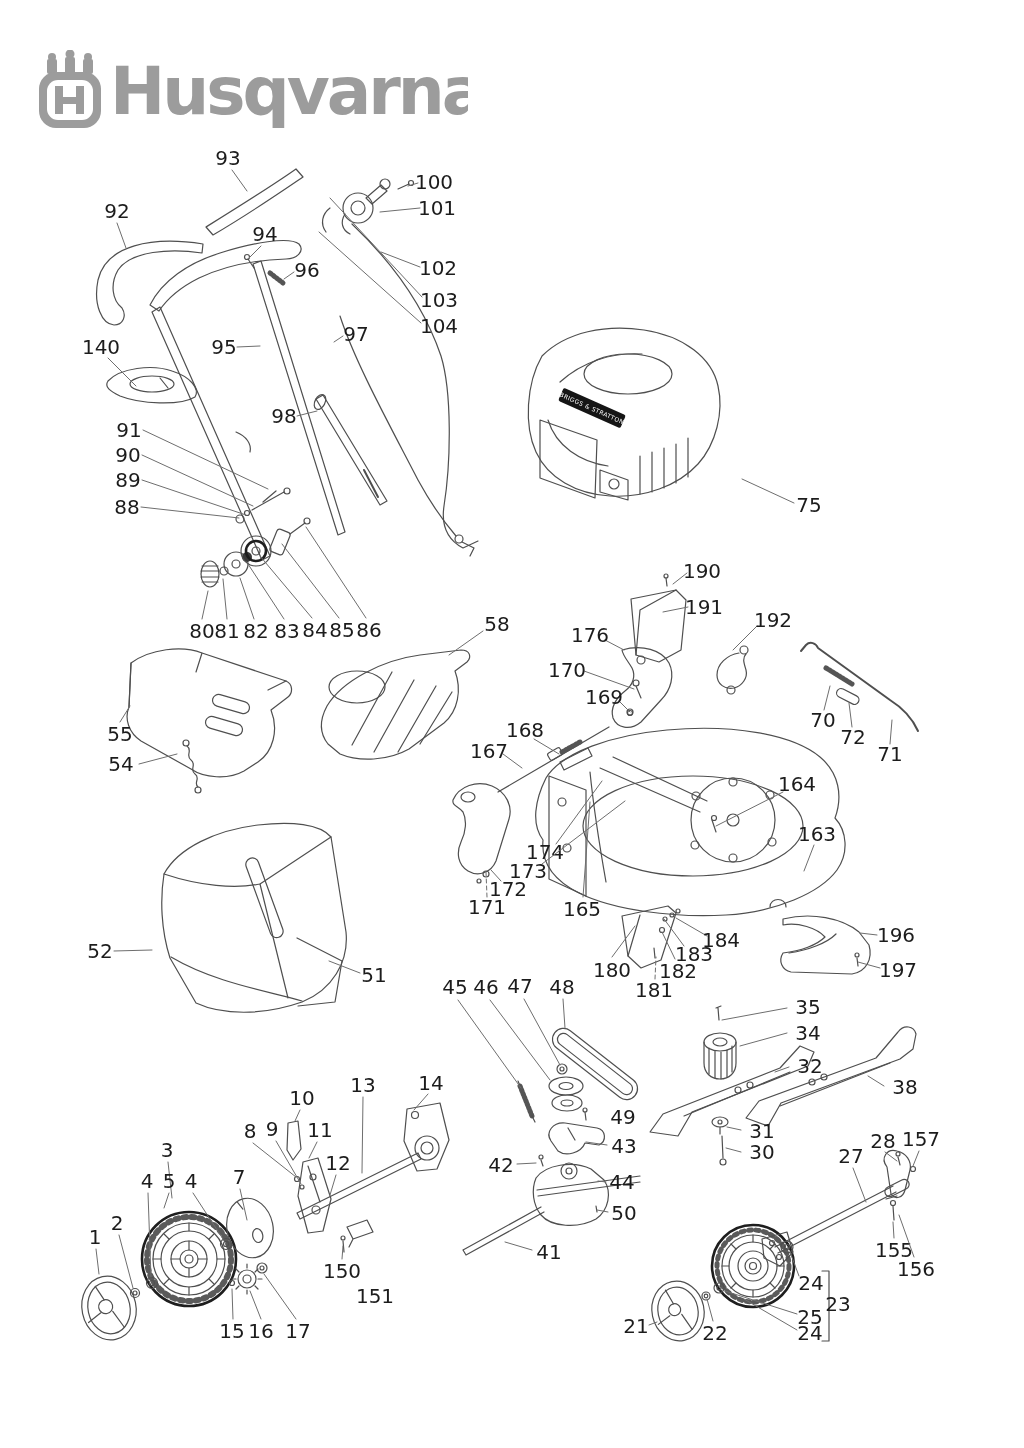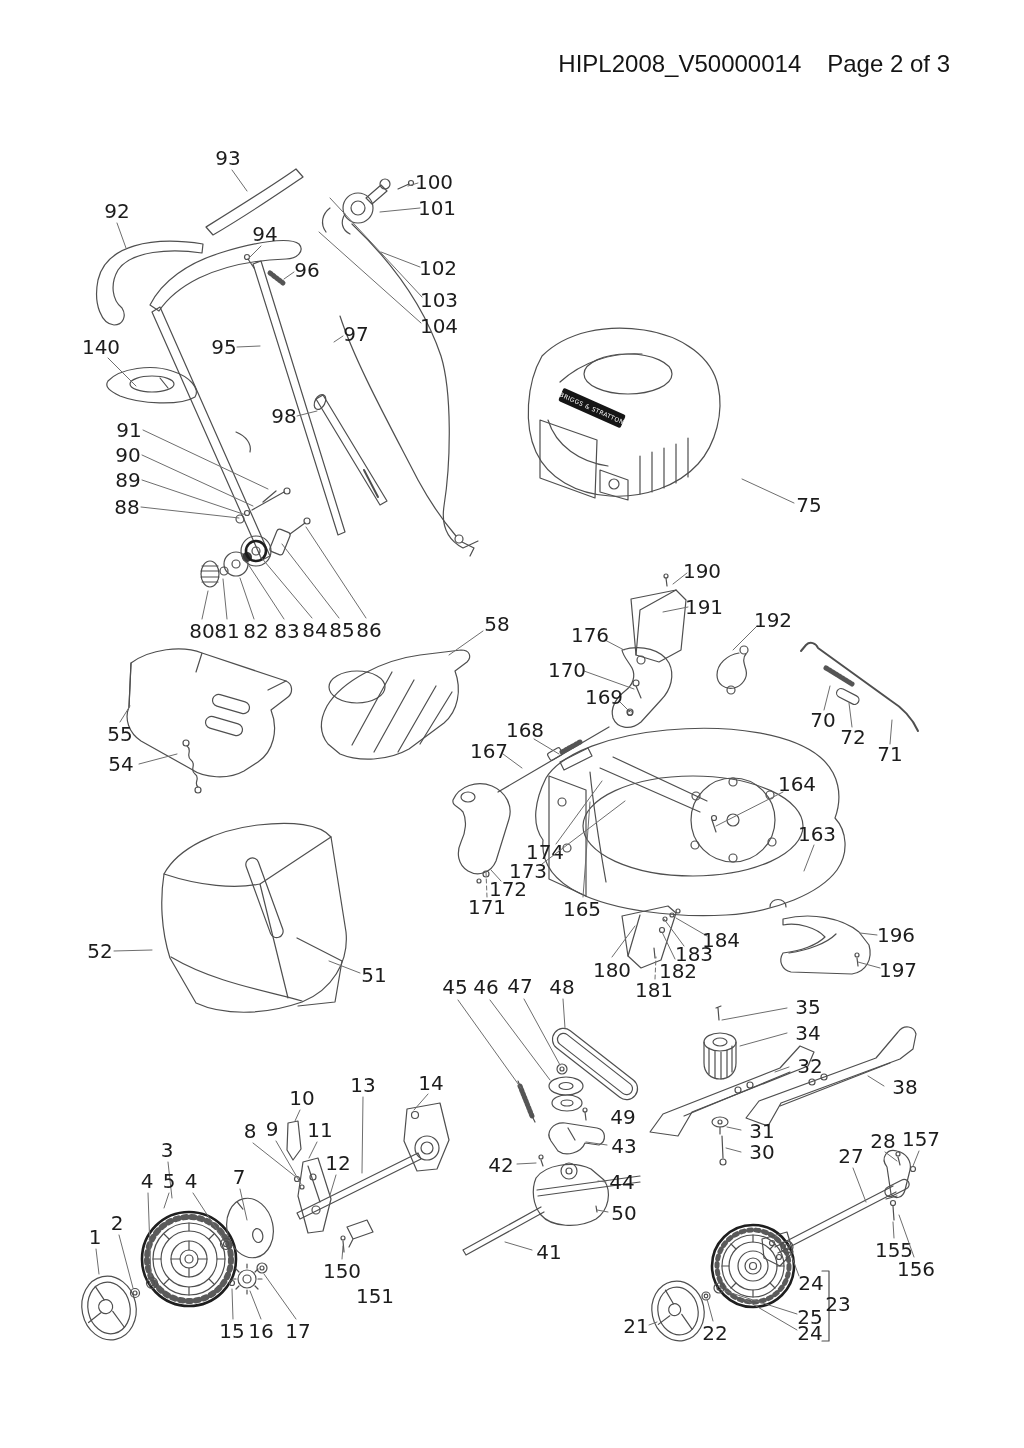--- a/index.html
+++ b/index.html
@@ -26,24 +26,39 @@
   .diagram text.plabel{fill:#1c1c1c;stroke:none;font-family:"DejaVu Sans",sans-serif;
      font-size:20px;text-anchor:middle;dominant-baseline:central;}
   .diagram line.leader{stroke:#6e6e6e;stroke-width:1;}
   .diagram line.leader.dashed{stroke-dasharray:4 3;}
 </style>
 </head>
 <body>
 
 <div class="page">
 
-
-  <div class="doc-ref">
-    <span>HIPL2008_V50000014</span><span class="gap"></span><span>Page 2 of 3</span>
+  <div class="logo-wrap">
+    <svg width="440" height="110" viewBox="0 0 440 110">
+      <g fill="#9c9c9c" stroke="none">
+        <circle cx="24" cy="7" r="4"></circle>
+          <circle cx="42" cy="4" r="4.5"></circle>
+          <circle cx="60" cy="7" r="4"></circle>
+        <rect x="19" y="9" width="10" height="15" rx="2"></rect>
+        <rect x="37" y="7" width="10" height="17" rx="2"></rect>
+        <rect x="55" y="9" width="10" height="15" rx="2"></rect>
+        <rect x="11" y="22" width="62" height="56" rx="17"></rect>
+        <rect x="19" y="30" width="46" height="40" rx="11" fill="#ffffff"></rect>
+        <rect x="27" y="36" width="8" height="28"></rect>
+        <rect x="48" y="36" width="8" height="28"></rect>
+        <rect x="27" y="47" width="29" height="7"></rect>
+      </g>
+      <text x="82" y="64" class="logo-text">Husqvarna</text>
+    </svg>
   </div>
+
 
   <svg class="diagram" width="1024" height="1448" viewBox="0 0 1024 1448">
 
     <g>
       <path d="M206,227 C243,204 272,186 296,169 L303,177 C278,194 249,214 213,235 Z"></path>
     </g>
     <g>
       <path d="M203,244 C152,236 106,245 98,280 C93,305 102,324 114,325 C123,325 127,316 122,308 C112,300 110,284 118,270 C131,251 170,248 202,253 Z"></path>
     </g>
     <g>

